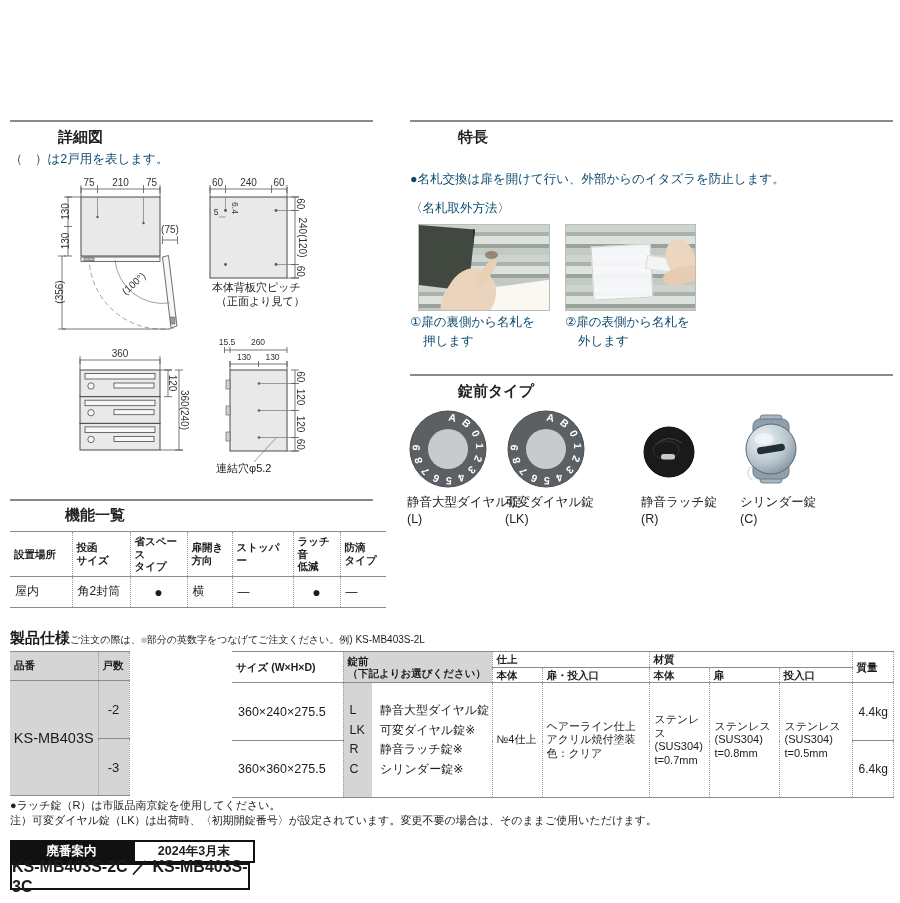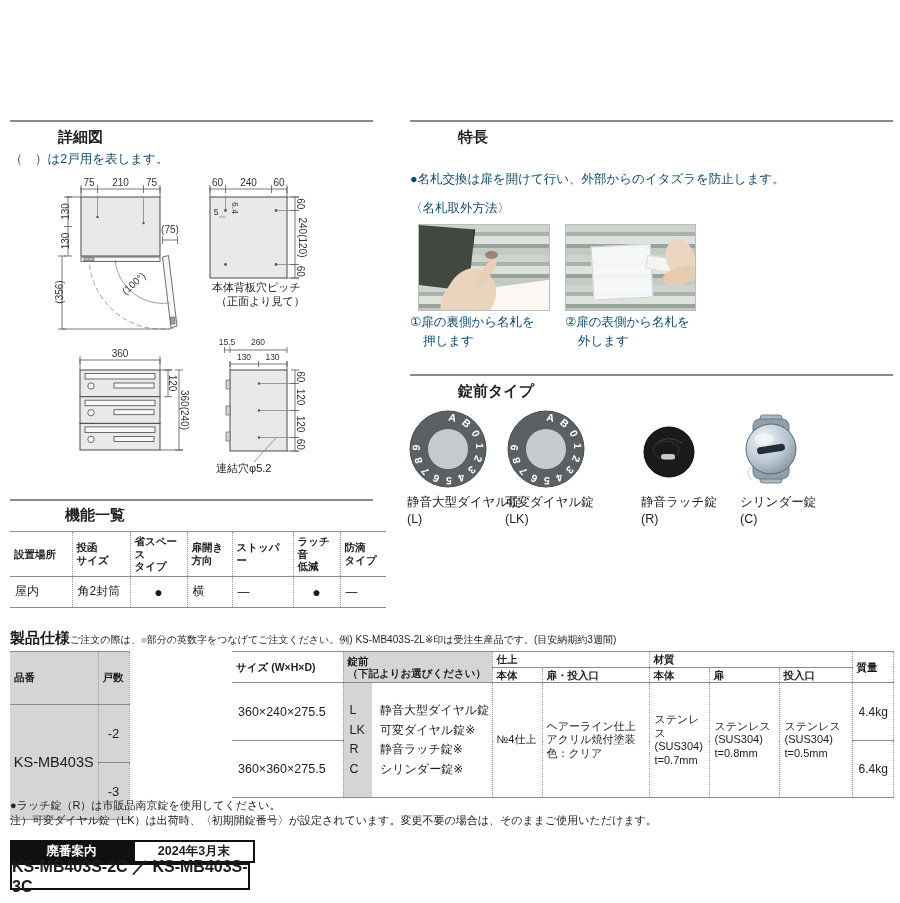--- a/index.html
+++ b/index.html
@@ -35,21 +35,21 @@
   .ft th{border-bottom:1px solid #8c8c8c;font-size:10.5px;font-weight:bold;text-align:left;
          padding:3px 4px;vertical-align:middle;line-height:1.2;height:29px;}
   .ft td{font-size:12px;padding:3px 5px;height:24px;vertical-align:middle;}
   .ft th+th,.ft td+td{border-left:1px dotted #9a9a9a;}
   .ft .c{text-align:center;}
   .ft .dot{font-size:14px;}
 
   
   .ta{position:absolute;left:10px;top:651px;width:119px;border-top:1px solid #8c8c8c;border-bottom:1px solid #8c8c8c;}
   .ta th,.ta td{background:#d5d5d5;}
-  .ta th{font-size:10.5px;font-weight:bold;text-align:left;padding:14px 4px;height:24px;vertical-align:middle;border-bottom:1px solid #8c8c8c;}
+  .ta th{font-size:10.5px;font-weight:bold;text-align:left;padding:2px 4px;height:24px;vertical-align:middle;border-bottom:1px solid #8c8c8c;}
   .ta td{vertical-align:middle;text-align:center;}
   .ta .hinban{font-size:14.5px;}
   .ta .kosu{font-size:13px;border-left:1px dotted #9a9a9a;border-right:1px dotted #9a9a9a;}
   .ta th+th{border-left:1px dotted #9a9a9a;border-right:1px dotted #9a9a9a;}
   .ta .split{border-bottom:1px solid #8c8c8c;}
 
   .tb{position:absolute;left:232px;top:651px;width:661px;border-top:1px solid #8c8c8c;border-bottom:1px solid #8c8c8c;}
   .tb th{font-size:10.5px;font-weight:bold;text-align:left;padding:1px 4px;vertical-align:middle;
          border-bottom:1px solid #8c8c8c;line-height:1.2;}
   .tb td{vertical-align:middle;font-size:12px;}
@@ -332,21 +332,20 @@
         <td class="c dot">●</td>
         <td>―</td>
       </tr>
     </tbody>
   </table>
 
   <div class="spec-head">
     <span class="t">製品仕様</span>
     <span class="i"><span>ご注文の際は、</span><span class="sq">■</span><span>部分の英数字をつなげてご注文ください。</span></span>
     <span class="i">例) KS-MB403S-2L</span>
-    <span class="i">※印は受注生産品です。(目安納期約3週間)</span>
   </div>
 
   <table class="ta">
     <colgroup>
         <col style="width:88px">
         <col style="width:31px">
       </colgroup>
     <thead>
       <tr>
         <th>品番</th>

